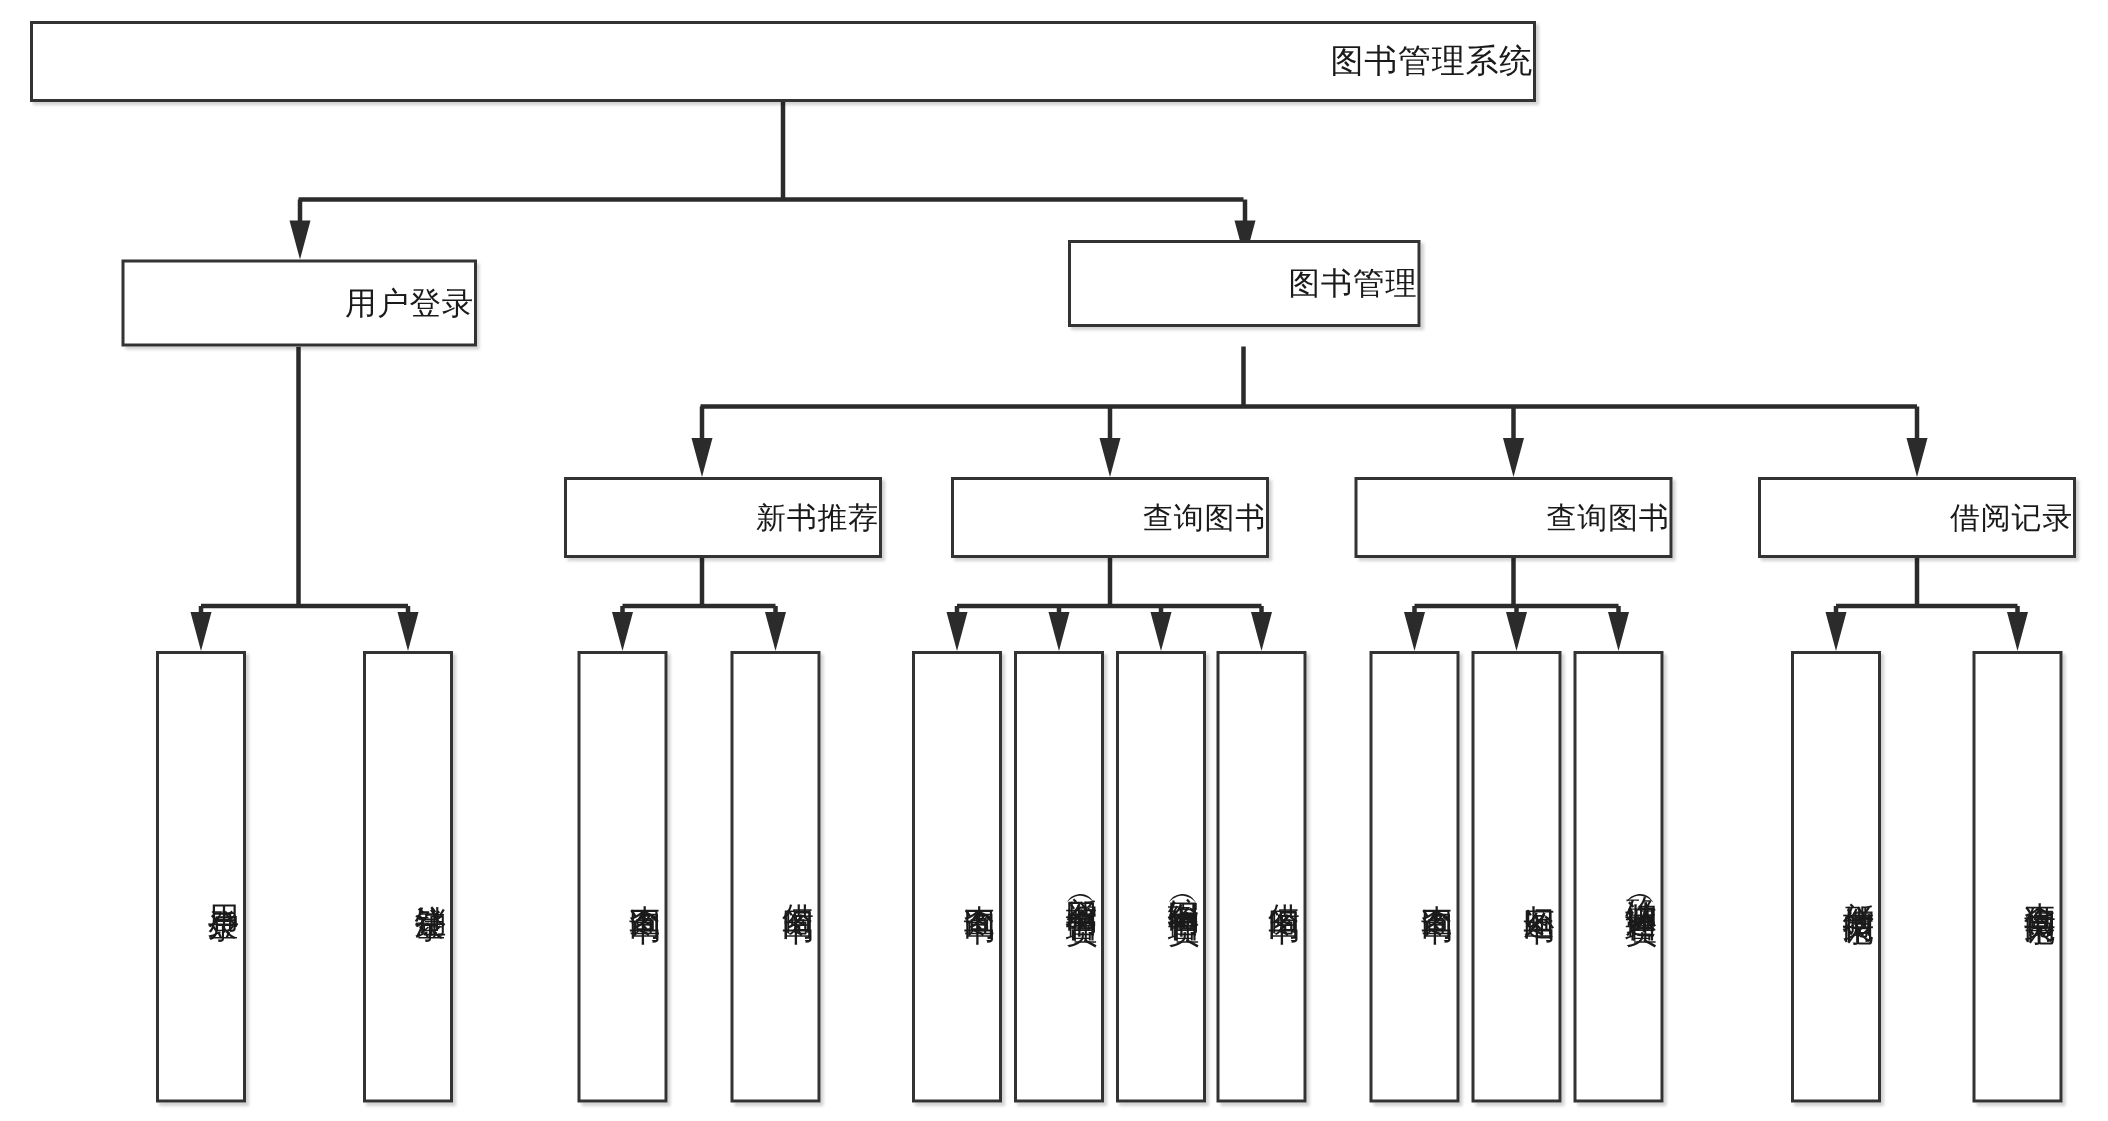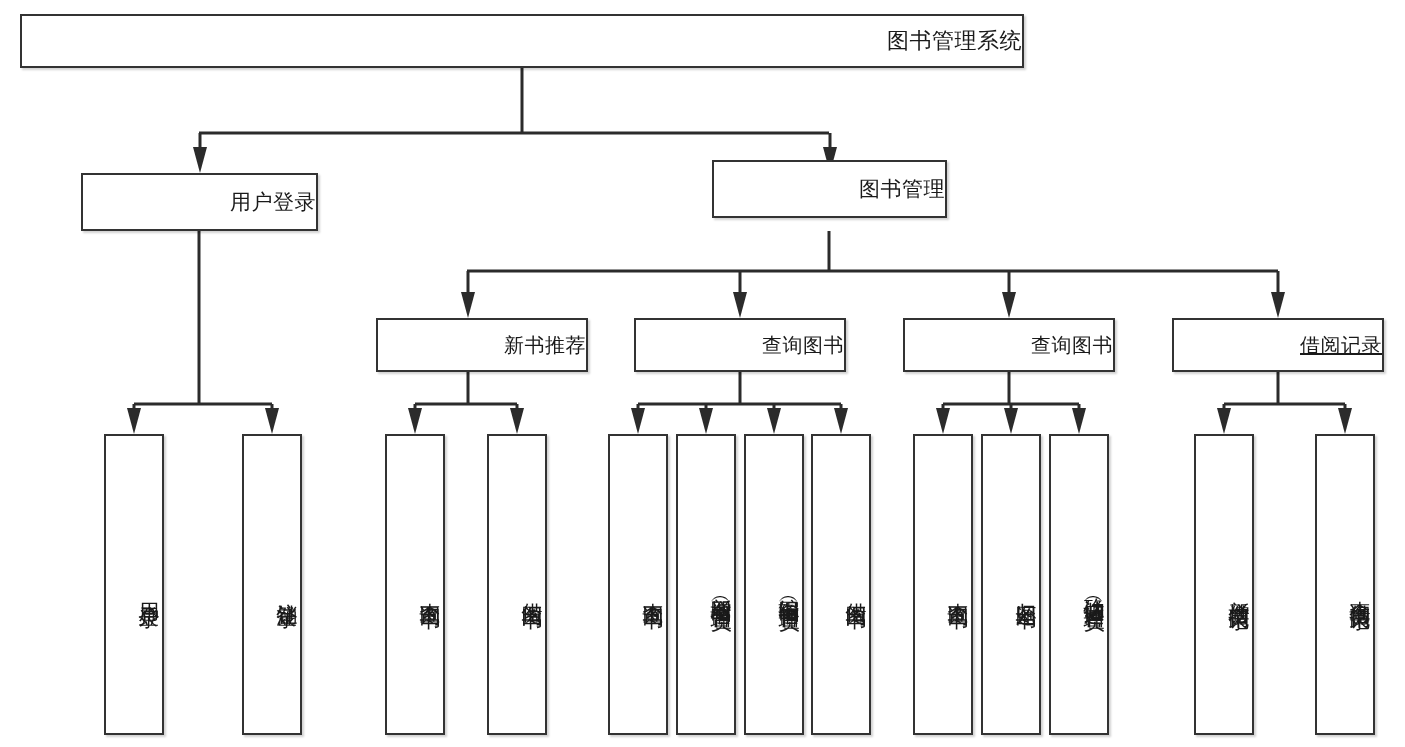--- a/index.html
+++ b/index.html
@@ -133,21 +133,21 @@
       </div>
       <div class="node level2" style="left: 376px; top: 318px; width: 212px; height: 54px;">
         <span class="node-label">新书推荐</span>
       </div>
       <div class="node level2" style="left: 634px; top: 318px; width: 212px; height: 54px;">
         <span class="node-label">查询图书</span>
       </div>
       <div class="node level2" style="left: 903px; top: 318px; width: 212px; height: 54px;">
         <span class="node-label">查询图书</span>
       </div>
-      <div class="node level2" style="left: 1172px; top: 318px; width: 212px; height: 54px; text-decoration: underline;">
+      <div class="node level2" style="left: 1172px; top: 318px; width: 212px; height: 54px;">
         <span class="node-label">借阅记录</span>
       </div>
       <div class="node leaf" style="left: 104px; top: 434px; width: 60px; height: 301px;">
         <span class="node-label">用户登录</span>
       </div>
       <div class="node leaf" style="left: 242px; top: 434px; width: 60px; height: 301px;">
         <span class="node-label">注销登录</span>
       </div>
       <div class="node leaf" style="left: 385px; top: 434px; width: 60px; height: 301px;">
         <span class="node-label">查询图书</span>

